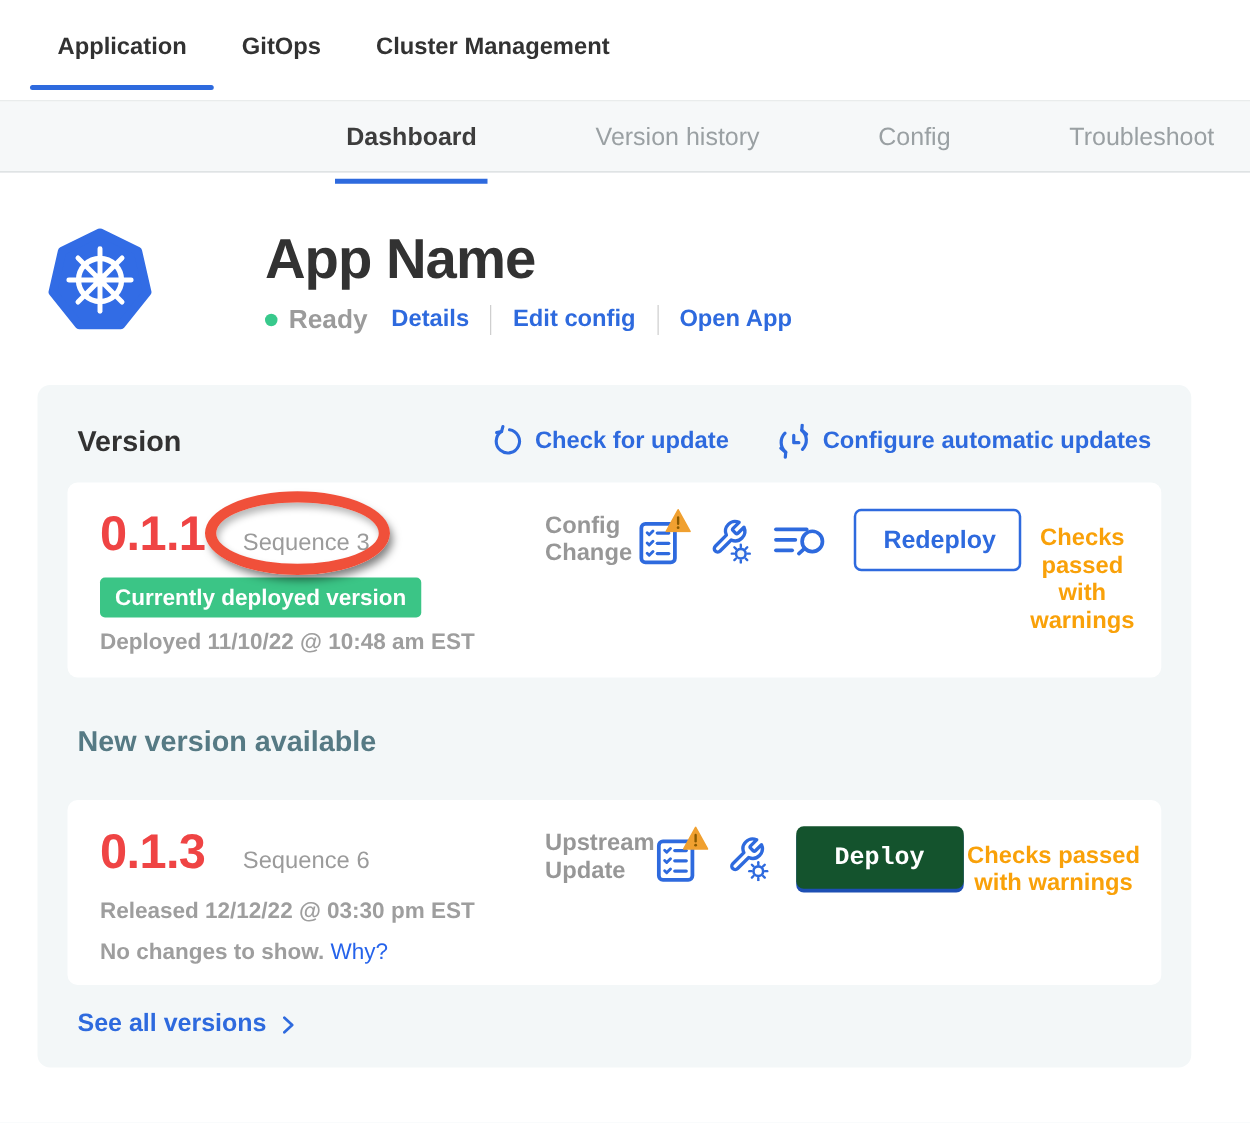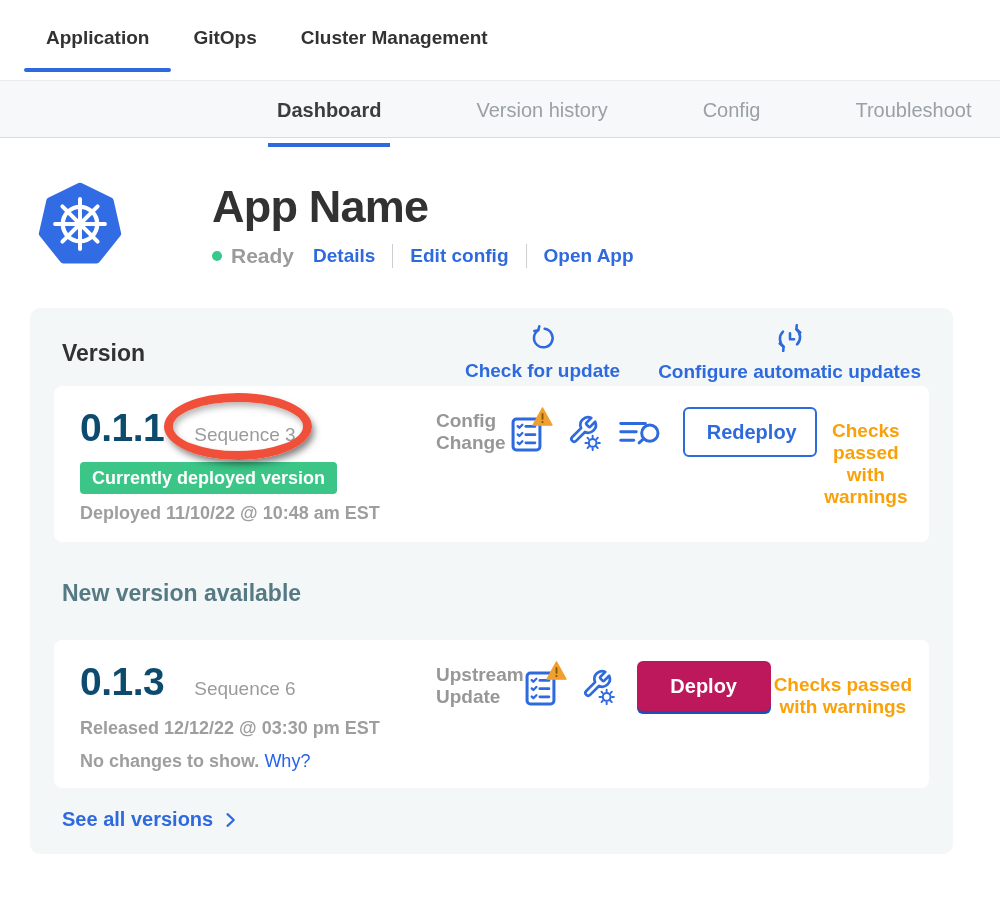--- a/index.html
+++ b/index.html
@@ -30,29 +30,29 @@
   .status-text { font-size:21px; color:#9b9b9b; font-weight:600; margin-right:19px; }
   .hlink { font-size:19px; font-weight:700; color:#2e6ade; text-decoration:none; cursor:pointer; }
   .vdiv { width:1px; height:24px; background:#cfcfcf; margin:0 17px; }
 
   
   .panel { position:absolute; left:30px; top:308px; width:923px; height:546px;
            background:#f3f7f8; border-radius:10px; padding:28px 24px 0; }
   .panel-head { display:flex; align-items:center; margin:2px 8px 18px; height:30px; }
   .panel-title { font-size:23px; font-weight:700; color:#323232; flex:1; }
   .action { display:flex; align-items:center; gap:9px; color:#2e6ade; font-weight:700;
-            font-size:19px; cursor:pointer;flex-direction:column; }
+            font-size:19px; cursor:pointer; }
   .action + .action { margin-left:38px; }
   .action svg { flex:none; }
 
   .vcard { background:#fff; border-radius:8px; width:875px; height:156px;
            padding:20px 14px 18px 26px; display:flex; }
   .v-left { width:356px; flex:none; }
   .version-line { position:relative; display:flex; align-items:baseline; height:46px; }
-  .vnum { font-size:39px; font-weight:700; color:#0c4a6e; letter-spacing:-0.5px; }
+  .vnum { font-size:39px; font-weight:700; color:#ef4444; letter-spacing:-0.5px; }
   .vseq { font-size:19px; color:#9b9b9b; margin-left:30px; }
   .badge { display:inline-block; margin-top:10px; background:#3bc586; color:#fff;
            font-weight:700; font-size:18px; line-height:24px; padding:4px 12px; border-radius:4px; }
   .meta { margin-top:9px; color:#9e9e9e; font-size:18px; font-weight:600; height:22px; }
   .whylink { color:#2563eb; font-weight:400; cursor:pointer; }
 
   .annot-ellipse { position:absolute; left:84px; top:-13px; width:148px; height:67px;
            border:9px solid #f0503a; border-radius:50%;
            box-shadow: 3px 5px 7px -1px rgba(0,0,0,.5), inset 2px 4px 6px rgba(0,0,0,.28);
            pointer-events:none; }
@@ -62,21 +62,21 @@
   .src-label { font-size:19px; font-weight:700; color:#979797; }
   .icons { display:flex; align-items:center; gap:17px; margin-left:auto; margin-right:22px; }
   .icon-check-wrap { position:relative; width:38px; height:42px; }
   .icon-check-wrap .list-svg { position:absolute; left:0; bottom:0; }
   .icon-check-wrap .tri-svg { position:absolute; right:-5px; top:-4px; }
   .warn { text-align:center; color:#f9a109; font-weight:700; font-size:19px; margin-top:14px; height:22px; }
 
   .btn { height:50px; min-width:134px; padding:0 22px; border-radius:6px; font-size:20px;
          font-weight:700; cursor:pointer; font-family:"Liberation Sans",sans-serif; }
   .btn-outline { background:#fff; border:2px solid #2e6ade; color:#2e6ade; }
-  .btn-solid { background:#be185d; border:none; color:#fff; box-shadow:0 3px 0 #1d4fb4; }
+  .btn-solid { background:#14532d; border:none; color:#fff; box-shadow:0 3px 0 #1d4fb4;font-family:Liberation Mono, monospace; }
 
   .new-heading { margin:38px 8px 0; font-size:23px; font-weight:700; color:#567a84; height:28px; }
   .card2-space { height:32px; }
   .see-all { display:flex; align-items:center; gap:7px; margin:20px 8px 0;
              color:#2e6ade; font-size:20px; font-weight:700; cursor:pointer; }
 </style>
 </head>
 <body>
 
 <nav class="topnav">

